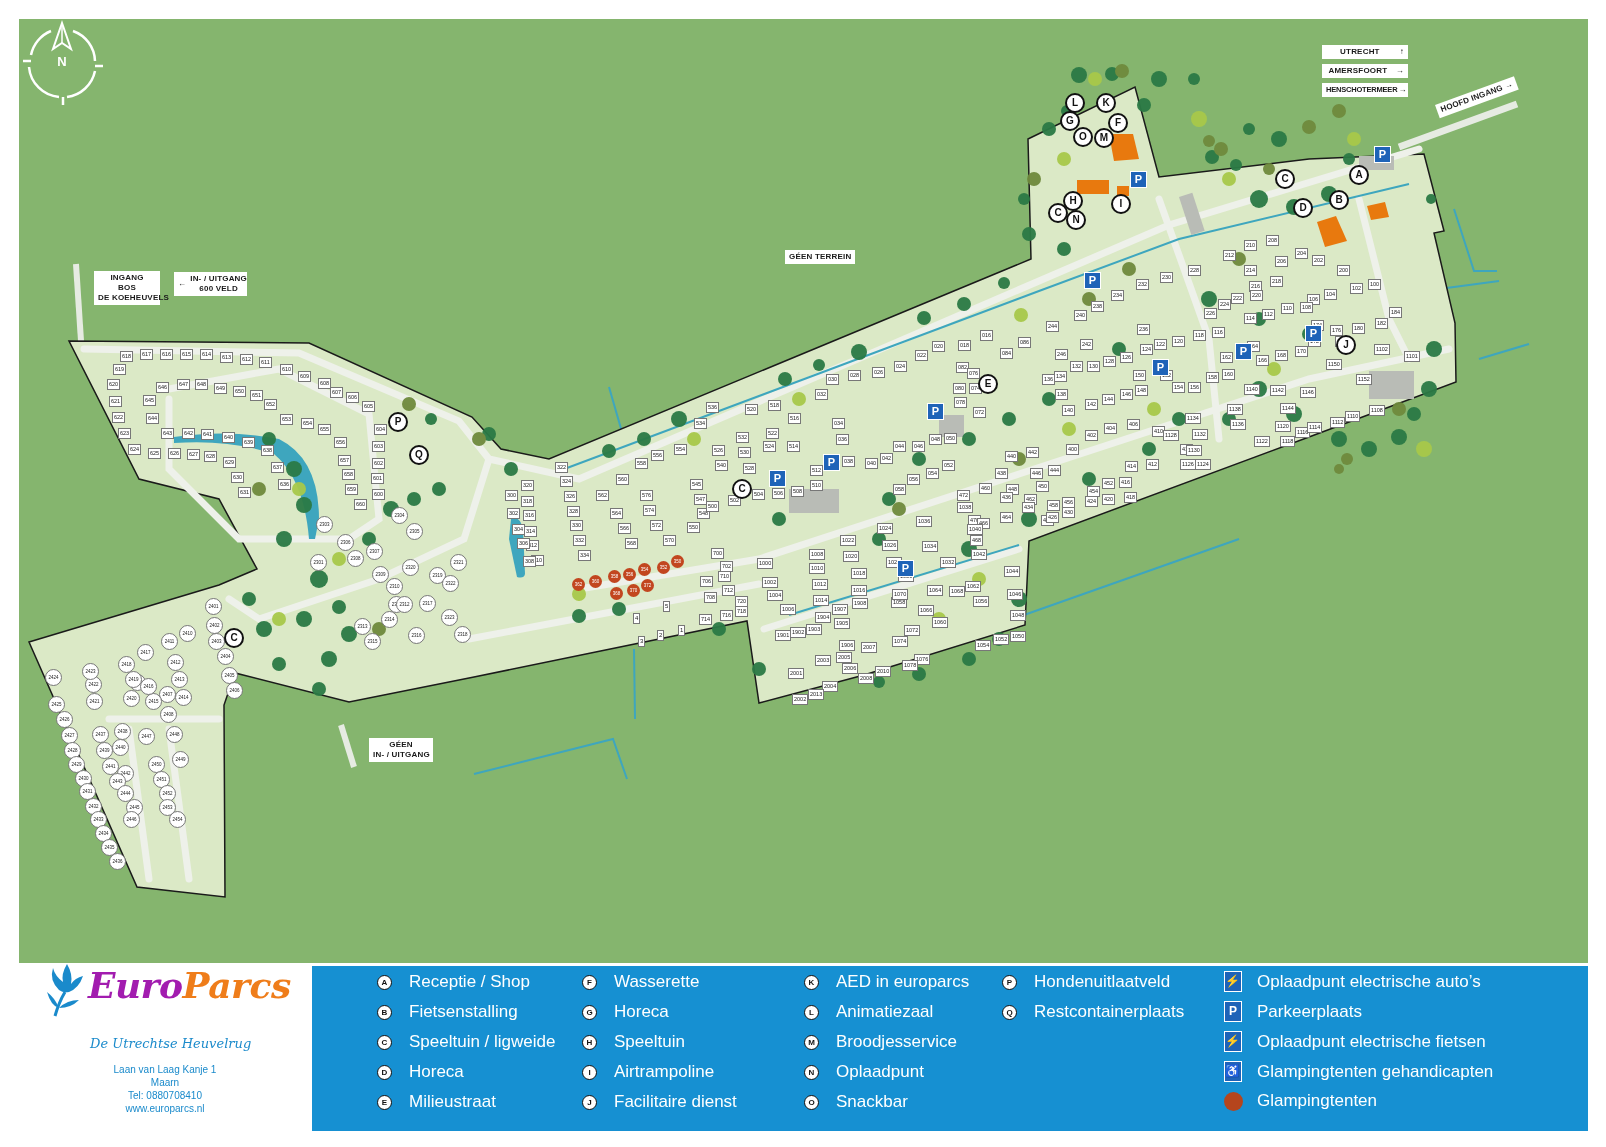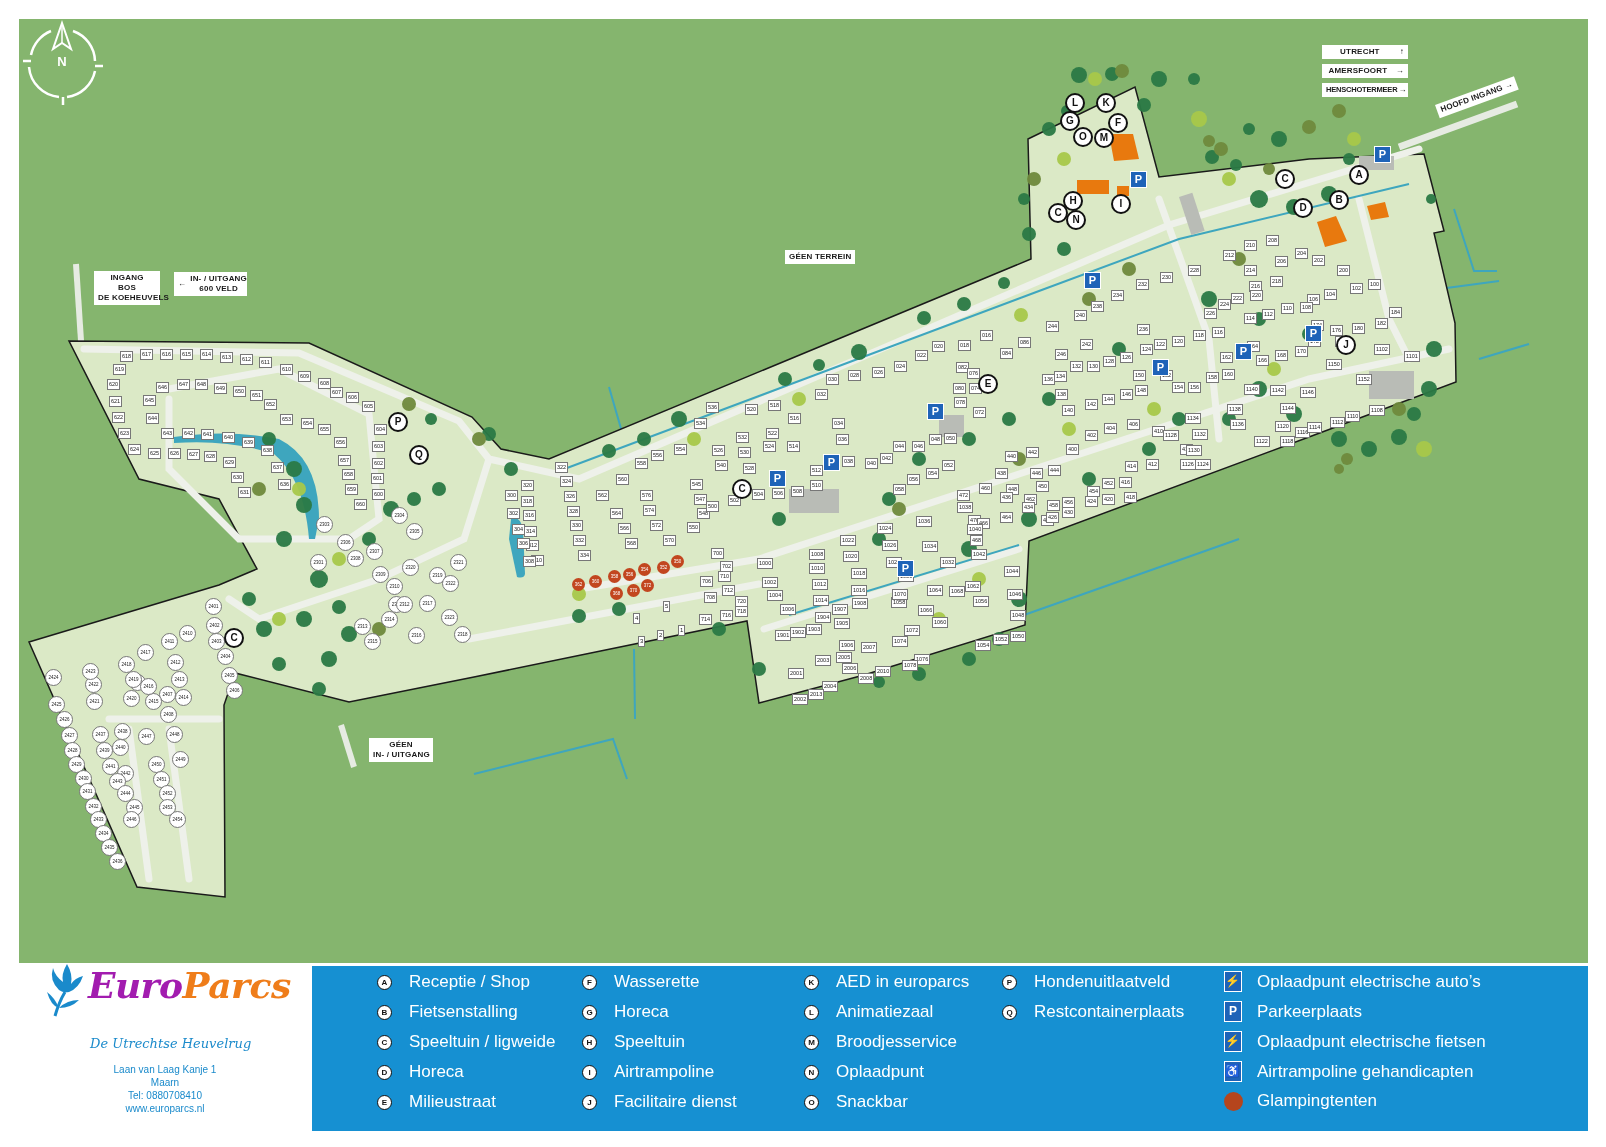--- a/index.html
+++ b/index.html
@@ -826,19 +826,19 @@
     <div class="leg-item" style="left: 912px; top: 35px;">
       <span class="leg-sq">P</span>
       <span>Parkeerplaats</span>
     </div>
     <div class="leg-item" style="left: 912px; top: 65px;">
       <span class="leg-sq">⚡</span>
       <span>Oplaadpunt electrische fietsen</span>
     </div>
     <div class="leg-item" style="left: 912px; top: 95px;">
       <span class="leg-sq">♿</span>
-      <span>Airtrampoline gehandicapten</span>
+      <span>Glampingtenten gehandicapten</span>
     </div>
     <div class="leg-item" style="left: 912px; top: 125px;">
       <span class="leg-dot"></span>
       <span>Glampingtenten</span>
     </div>
   </div>
 
 </body></html>

